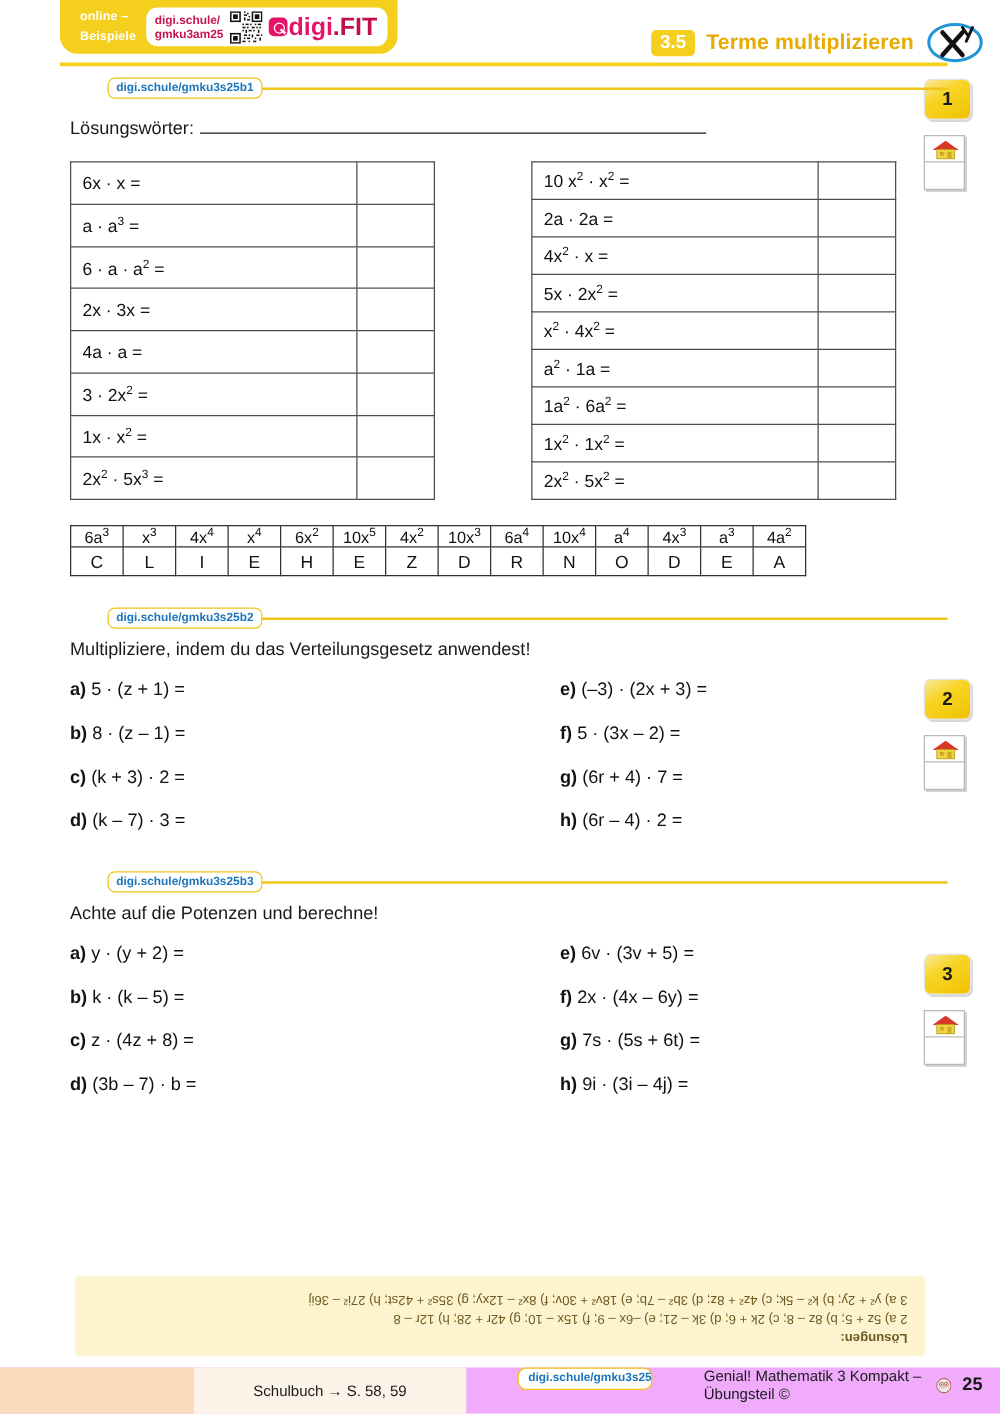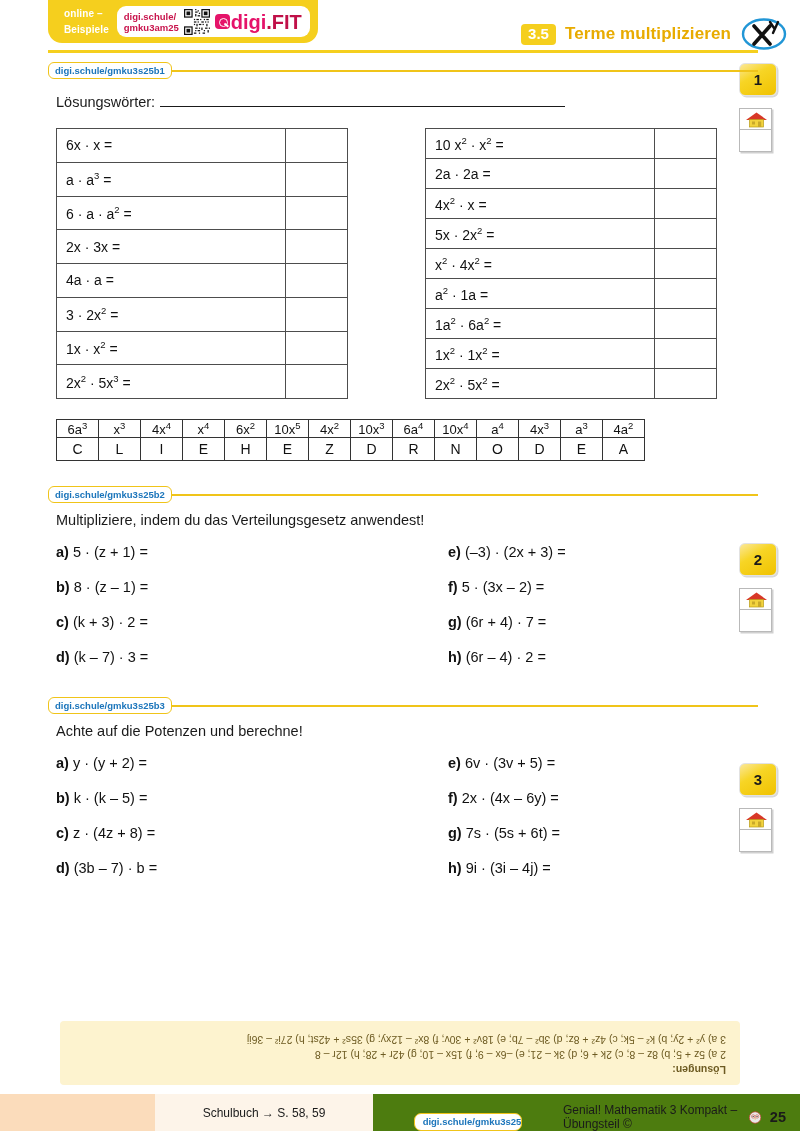--- a/index.html
+++ b/index.html
@@ -56,21 +56,21 @@
   }
   .sec-title { color: #e8ab00; font-weight: bold; font-size: 17px; letter-spacing: .1px; }
   .xy-logo { width: 48px; height: 40px; display: block; }
 
   .head-rule {
     position: absolute; left: 48px; right: 42px; top: 50px;
     height: 2.5px; background: #f5cf1e;
   }
 
   
-  .sec-tab-row { position: relative; height: 15px; }
+  .sec-tab-row { position: relative; height: 15px; margin-left: 38px; }
   .sec-tab {
     position: absolute; left: 48px; top: 0;
     border: 1.4px solid #f0c419; border-radius: 6px; background: #ffffff;
     color: #1b75bb; font-size: 9.5px; font-weight: bold;
     padding: 1.5px 6px 2px 6px; line-height: 11px; z-index: 2;
   }
   .sec-tab-line {
     position: absolute; left: 48px; right: 42px; top: 8px;
     height: 1.6px; background: #f0c419; z-index: 1;
   }
@@ -134,21 +134,21 @@
     background: #fdf3cf; border-radius: 4px;
     padding: 9px 14px 11px 14px;
     transform: rotate(180deg);
   }
   .sol-title { font-size: 10.5px; font-weight: bold; color: #6d5b22; margin-bottom: 2px; }
   .sol-line { font-size: 10.5px; color: #6d5b22; line-height: 15px; }
 
   
   .footer {
     position: absolute; left: 0; right: 0; bottom: 0; height: 37px;
-    background: #4d7c0f; display: flex; align-items: flex-end;
+    background: #f0abfc; display: flex; align-items: flex-start;
   }
   .f-left { width: 155px; height: 100%; background: #fbdcbb; }
   .f-mid-white { width: 218px; height: 100%; background: #fdf4e9; display: flex; align-items: center; justify-content: center; }
   .f-schulbuch { font-size: 12px; color: #1a1a1a; }
   .f-chipwrap { flex: 0 0 190px; display: flex; align-items: center; justify-content: center; }
   .f-chip {
     background: #ffffff; border: 1.4px solid #f0c419; border-radius: 7px;
     color: #1b75bb; font-size: 9.5px; font-weight: bold; padding: 2px 0 3px 8px;
   }
   .f-right { flex: 1; display: flex; align-items: center; justify-content: flex-end; gap: 9px; padding-right: 14px; }

